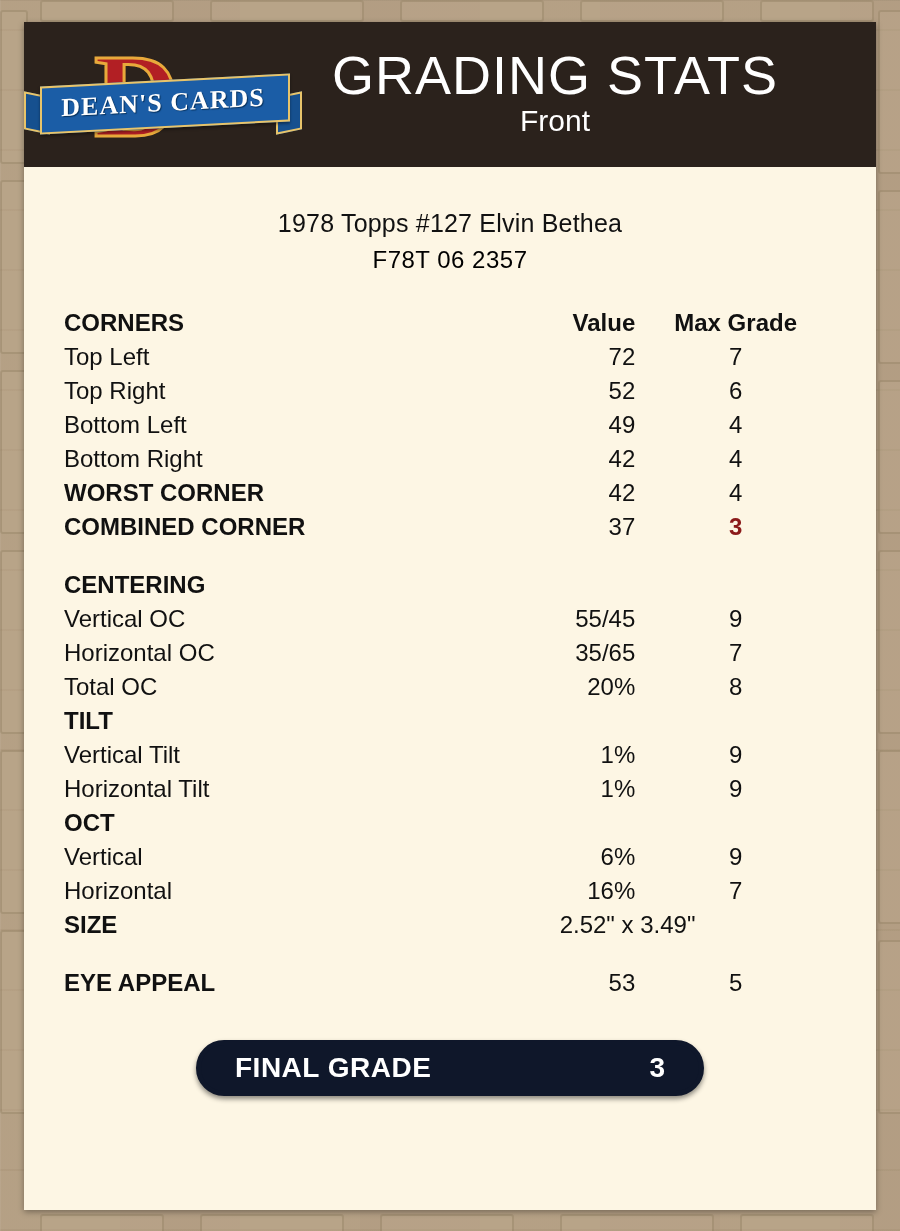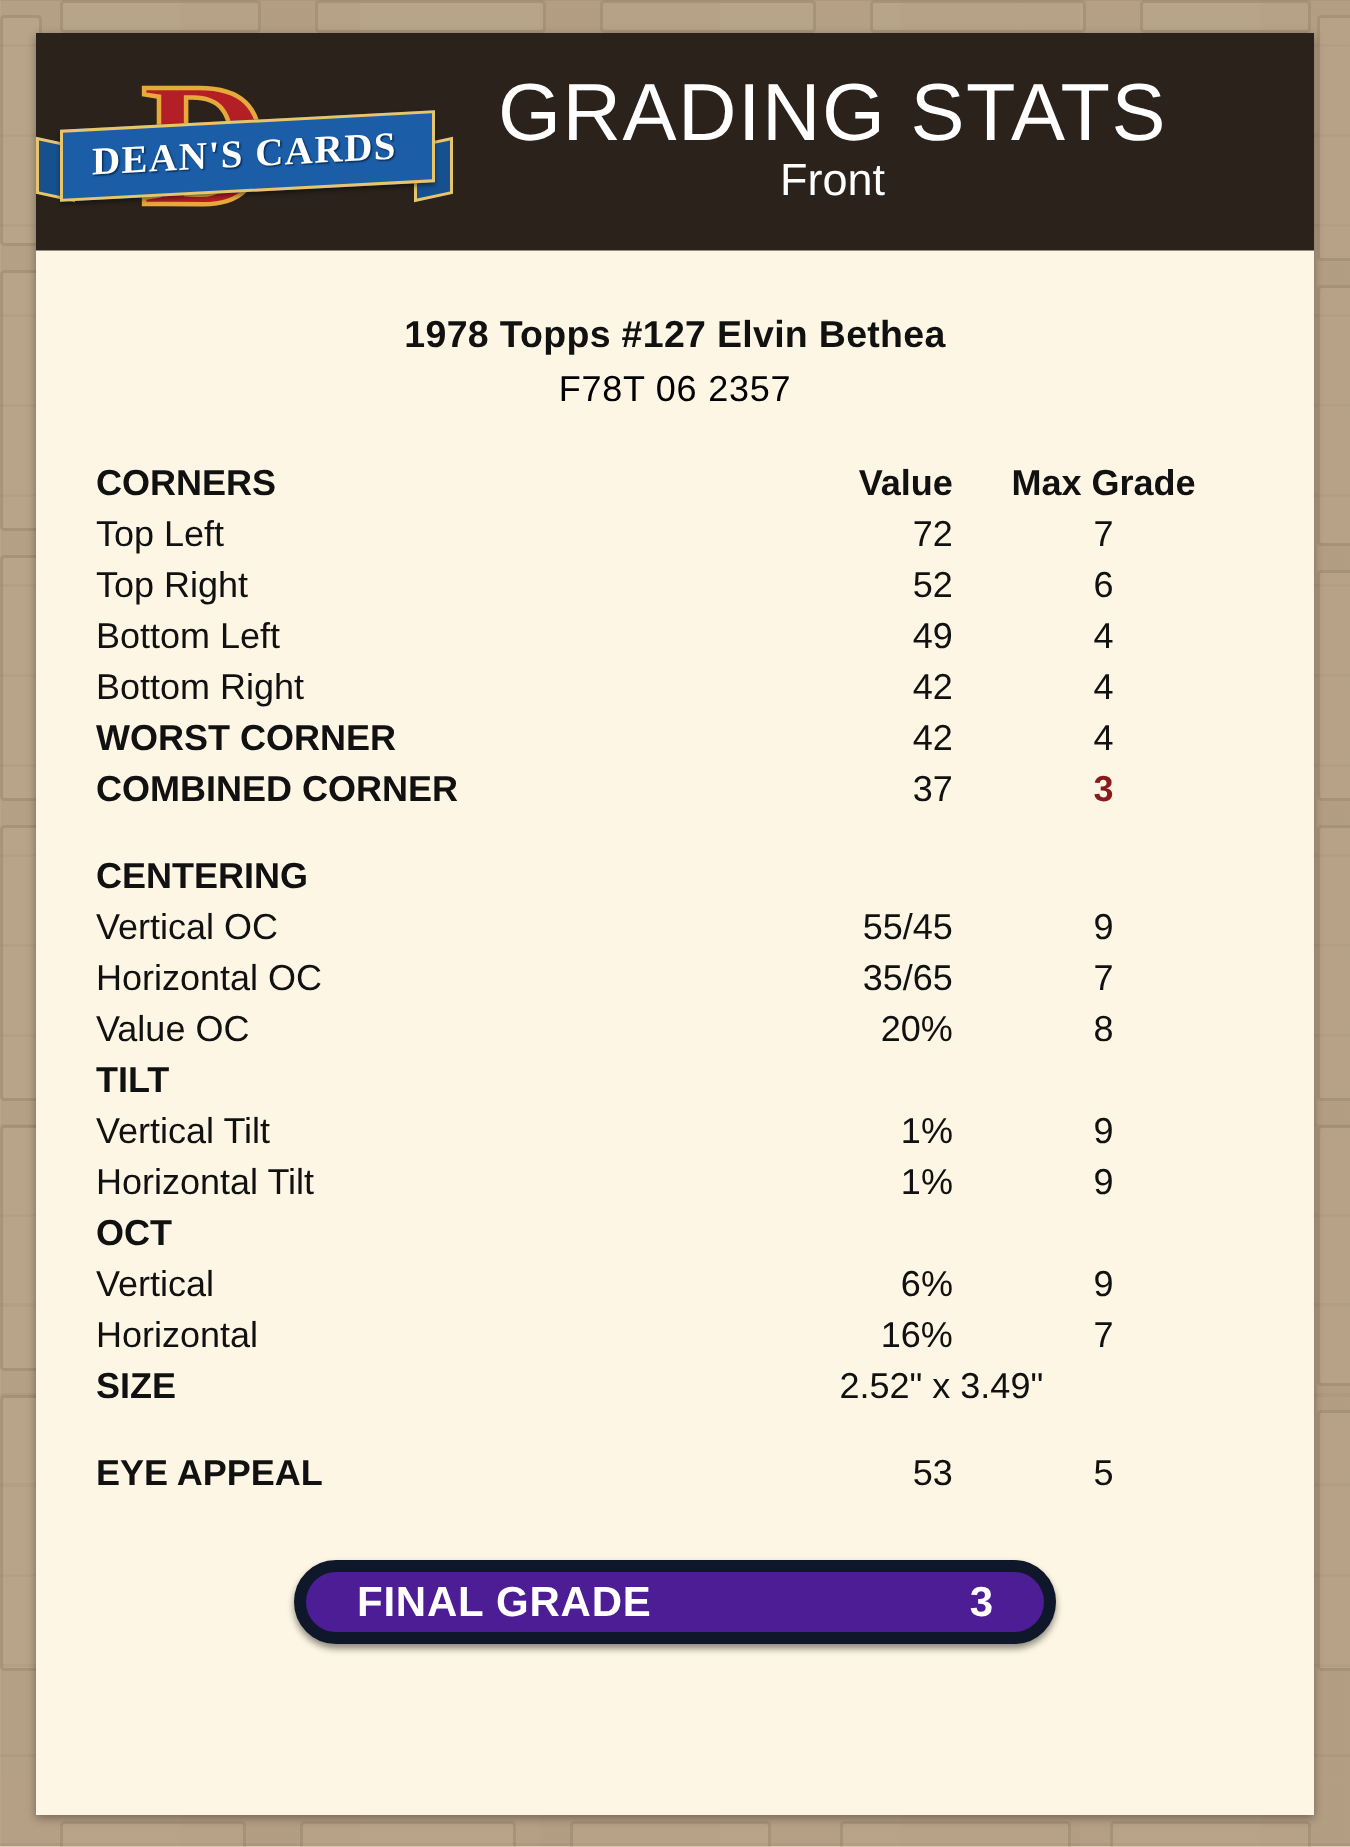--- a/index.html
+++ b/index.html
@@ -128,21 +128,21 @@
     margin-top: 2px;
   }
 
   .body-area {
     padding: 0 40px;
   }
 
   .card-title {
     text-align: center;
     font-size: 25px;
-    font-weight: bold;
+    font-weight: normal;
     color: #111111;
     margin-top: 42px;
     letter-spacing: .2px;
   }
   .card-serial {
     text-align: center;
     font-size: 24px;
     color: #000000;
     margin-top: 8px;
     letter-spacing: .5px;
@@ -175,22 +175,22 @@
   .size-value { text-align: center; padding-right: 96px; }
 
   .final-wrap {
     margin-top: 40px;
     display: flex;
     justify-content: center;
   }
   .final-grade {
     width: 508px;
     height: 56px;
-    background: #4c1d95;
-    border: 8px solid #0f172a;
+    background: #0f172a;
+    border: 5px solid #0f172a;
     border-radius: 28px;
     box-shadow: 0 3px 5px rgba(0,0,0,.45);
     display: flex;
     align-items: center;
     justify-content: space-between;
     padding: 0 34px;
     box-sizing: border-box;
     color: #ffffff;
     gap: 36px;
   }
@@ -307,21 +307,21 @@
           <td class="c-label indent">Vertical OC</td>
           <td class="c-value">55/45</td>
           <td class="c-grade">9</td>
         </tr>
         <tr>
           <td class="c-label indent">Horizontal OC</td>
           <td class="c-value">35/65</td>
           <td class="c-grade">7</td>
         </tr>
         <tr>
-          <td class="c-label indent">Value OC</td>
+          <td class="c-label indent">Total OC</td>
           <td class="c-value">20%</td>
           <td class="c-grade">8</td>
         </tr>
 
         <tr class="row-head-bold">
           <td class="c-label">TILT</td>
           <td class="c-value"></td>
           <td class="c-grade"></td>
         </tr>
         <tr>

